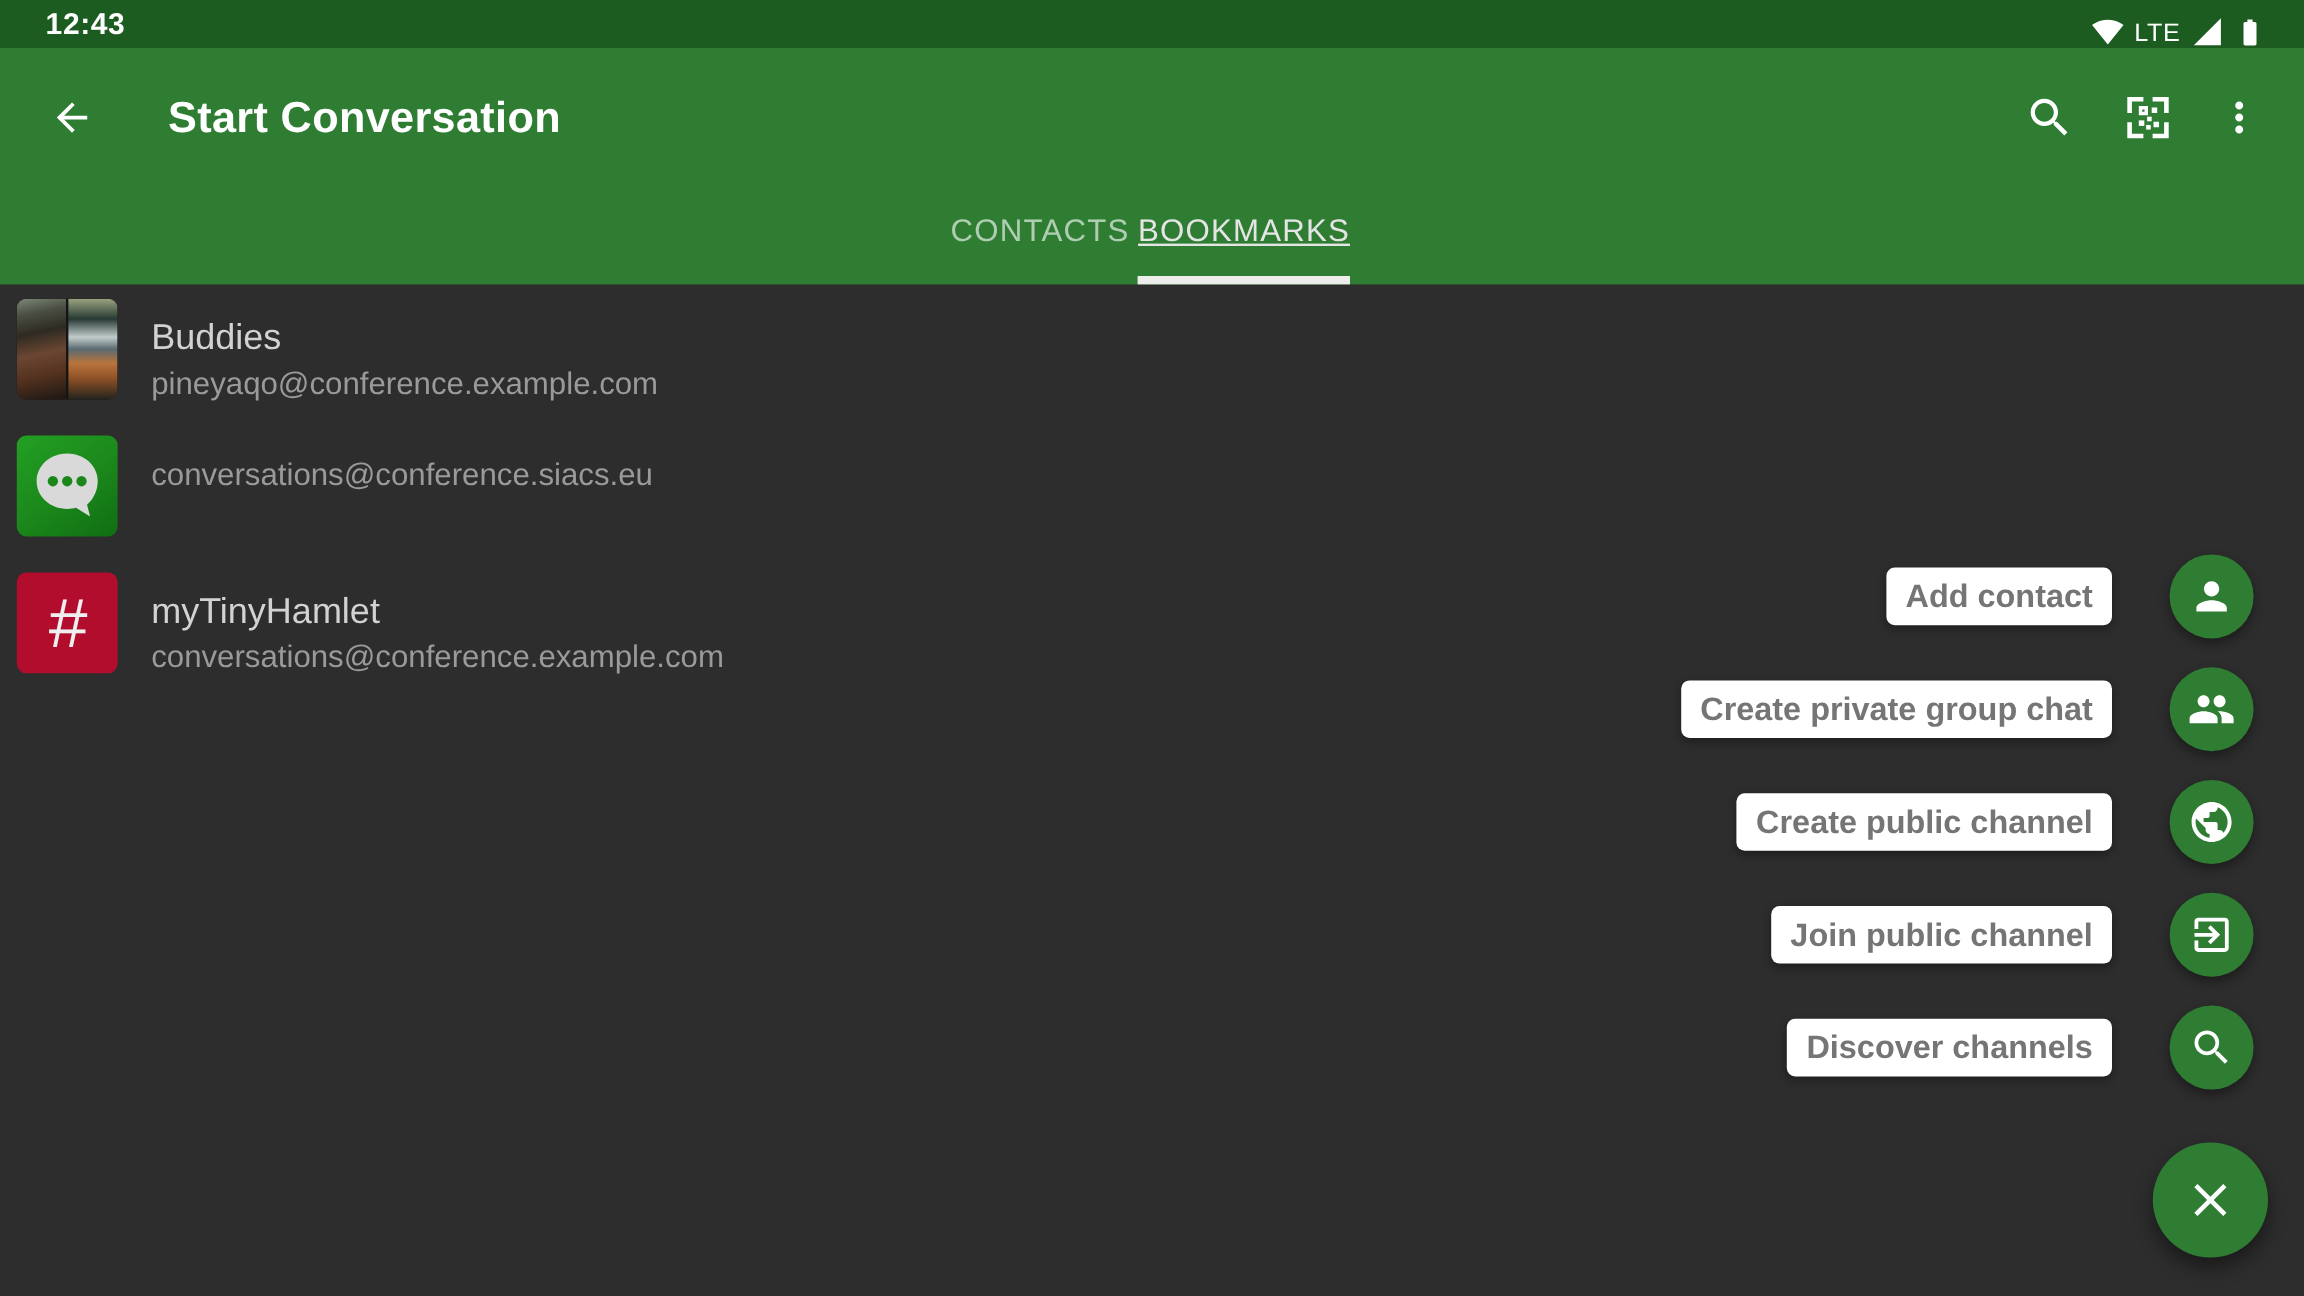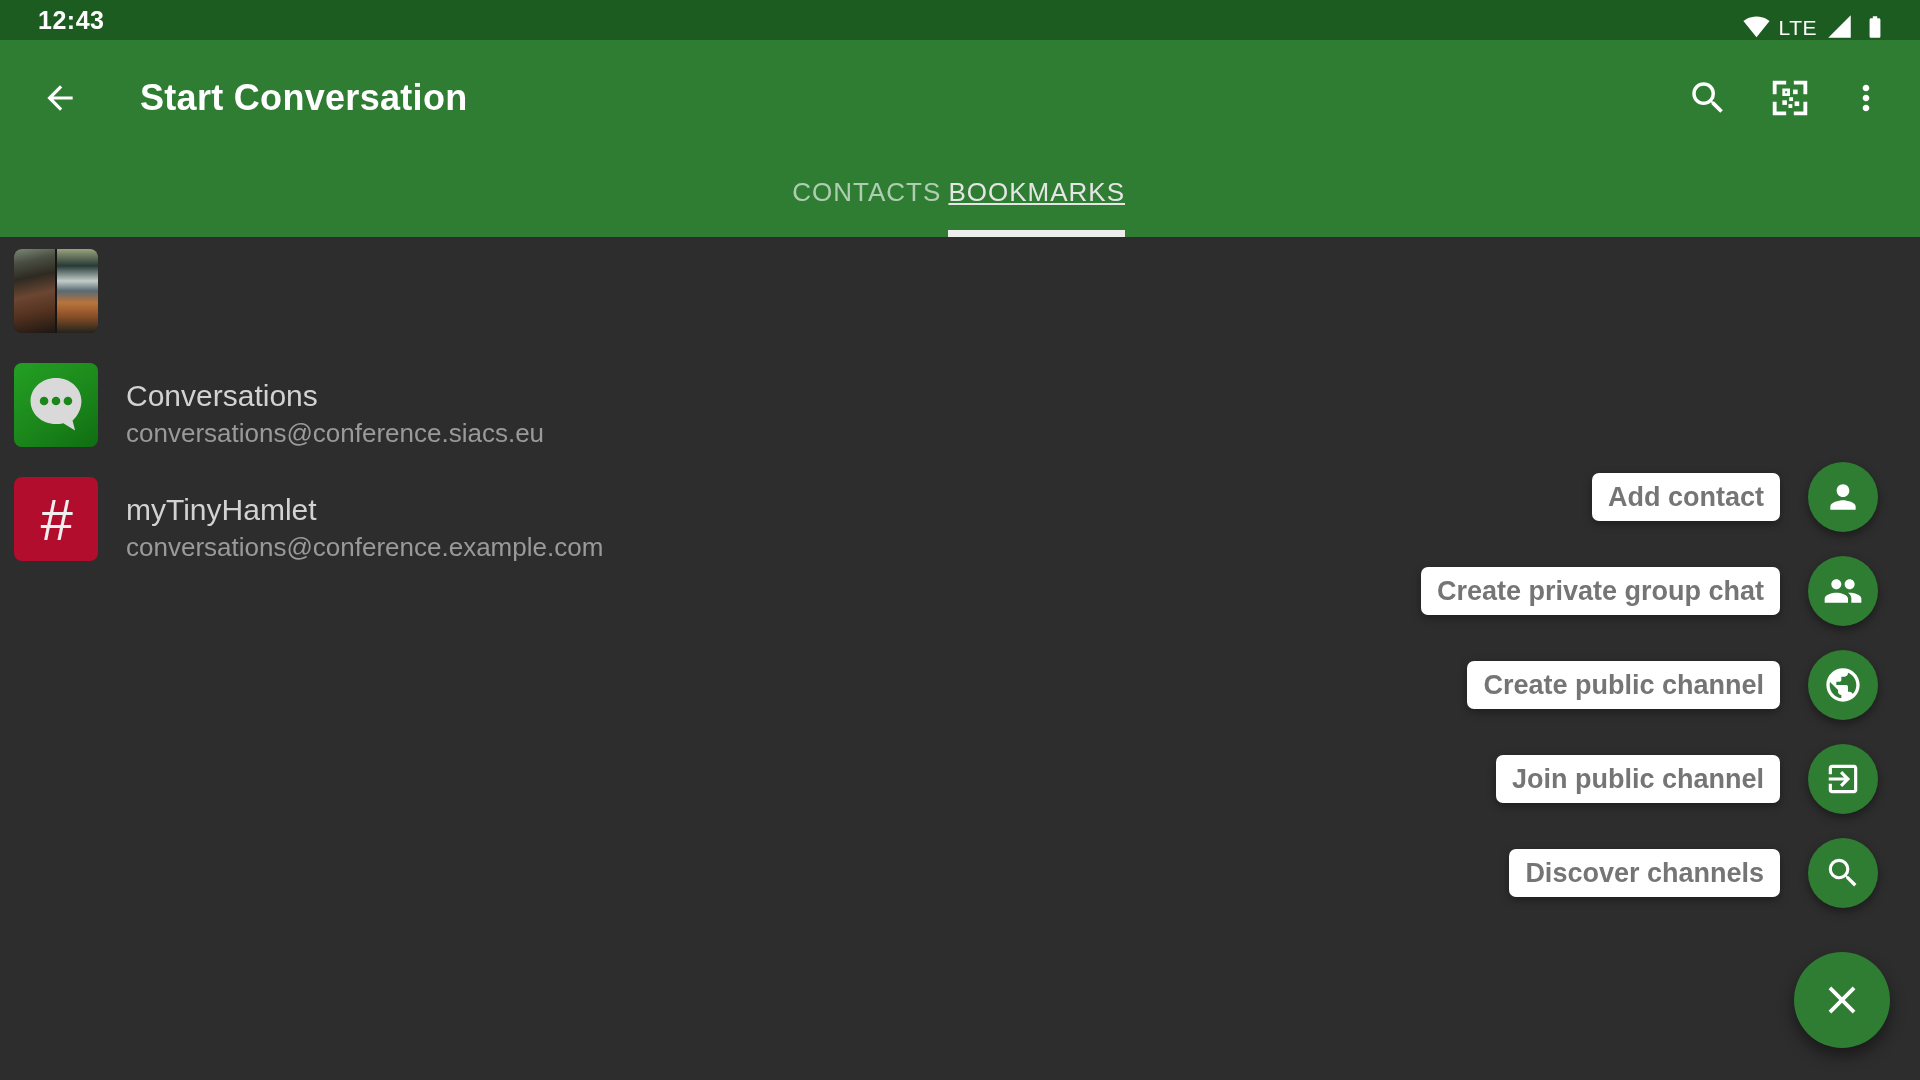--- a/index.html
+++ b/index.html
@@ -103,21 +103,21 @@
   }
   .item-text{
     position:absolute;left:126px;top:26px;display:flex;flex-direction:column;
   }
   .item-title{color:var(--title-text);font-size:30px;line-height:38px;}
   .item-jid{color:var(--subtitle-text);font-size:26px;line-height:36px;}
 
   
   .fab-row{
     position:absolute;right:42px;height:70px;
-    display:flex;align-items:center;gap:28px;
+    display:flex;align-items:center;gap:48px;
   }
   .fab-chip{
     background:#fff;color:var(--chip-text);
     height:48px;line-height:48px;padding:0 16px;border-radius:7px;
     font-size:27px;font-weight:700;white-space:nowrap;cursor:pointer;
     box-shadow:0 3px 8px rgba(0,0,0,.35);
   }
   .mini-fab{
     width:70px;height:70px;border-radius:50%;background:var(--fab);
     display:flex;align-items:center;justify-content:center;cursor:pointer;
@@ -202,35 +202,38 @@
   </div>
 </div>
 
 <div class="list">
 
   <div class="list-item">
     <div class="avatar avatar-tiles">
       <div class="tile tile-left"></div>
       <div class="tile tile-right"></div>
     </div>
+    <div class="item-text">
+      <span class="item-title">Buddies</span>
+      <span class="item-jid">pineyaqo@conference.example.com</span>
+    </div>
   </div>
 
   <div class="list-item">
     <div class="avatar avatar-logo">
       <span>
         <svg width="70" height="70" viewBox="0 0 44 44">
           <path fill="#d9d9d9" d="M22 5C13 5 6 11.5 6 19.5S13 34 22 34c1.6 0 3.2-.2 4.6-.6L34 38l-1.6-6.2C35.6 29 38 24.5 38 19.5 38 11.5 31 5 22 5z"></path>
           <circle cx="14.5" cy="19.5" r="2.7" fill="#1b871b"></circle>
           <circle cx="22" cy="19.5" r="2.7" fill="#1b871b"></circle>
           <circle cx="29.5" cy="19.5" r="2.7" fill="#1b871b"></circle>
         </svg>
       </span>
     </div>
     <div class="item-text">
-      <span class="item-title">Conversations</span>
       <span class="item-jid">conversations@conference.siacs.eu</span>
     </div>
   </div>
 
   <div class="list-item">
     <div class="avatar avatar-hash">
       <span>#</span>
     </div>
     <div class="item-text">
       <span class="item-title">myTinyHamlet</span>

